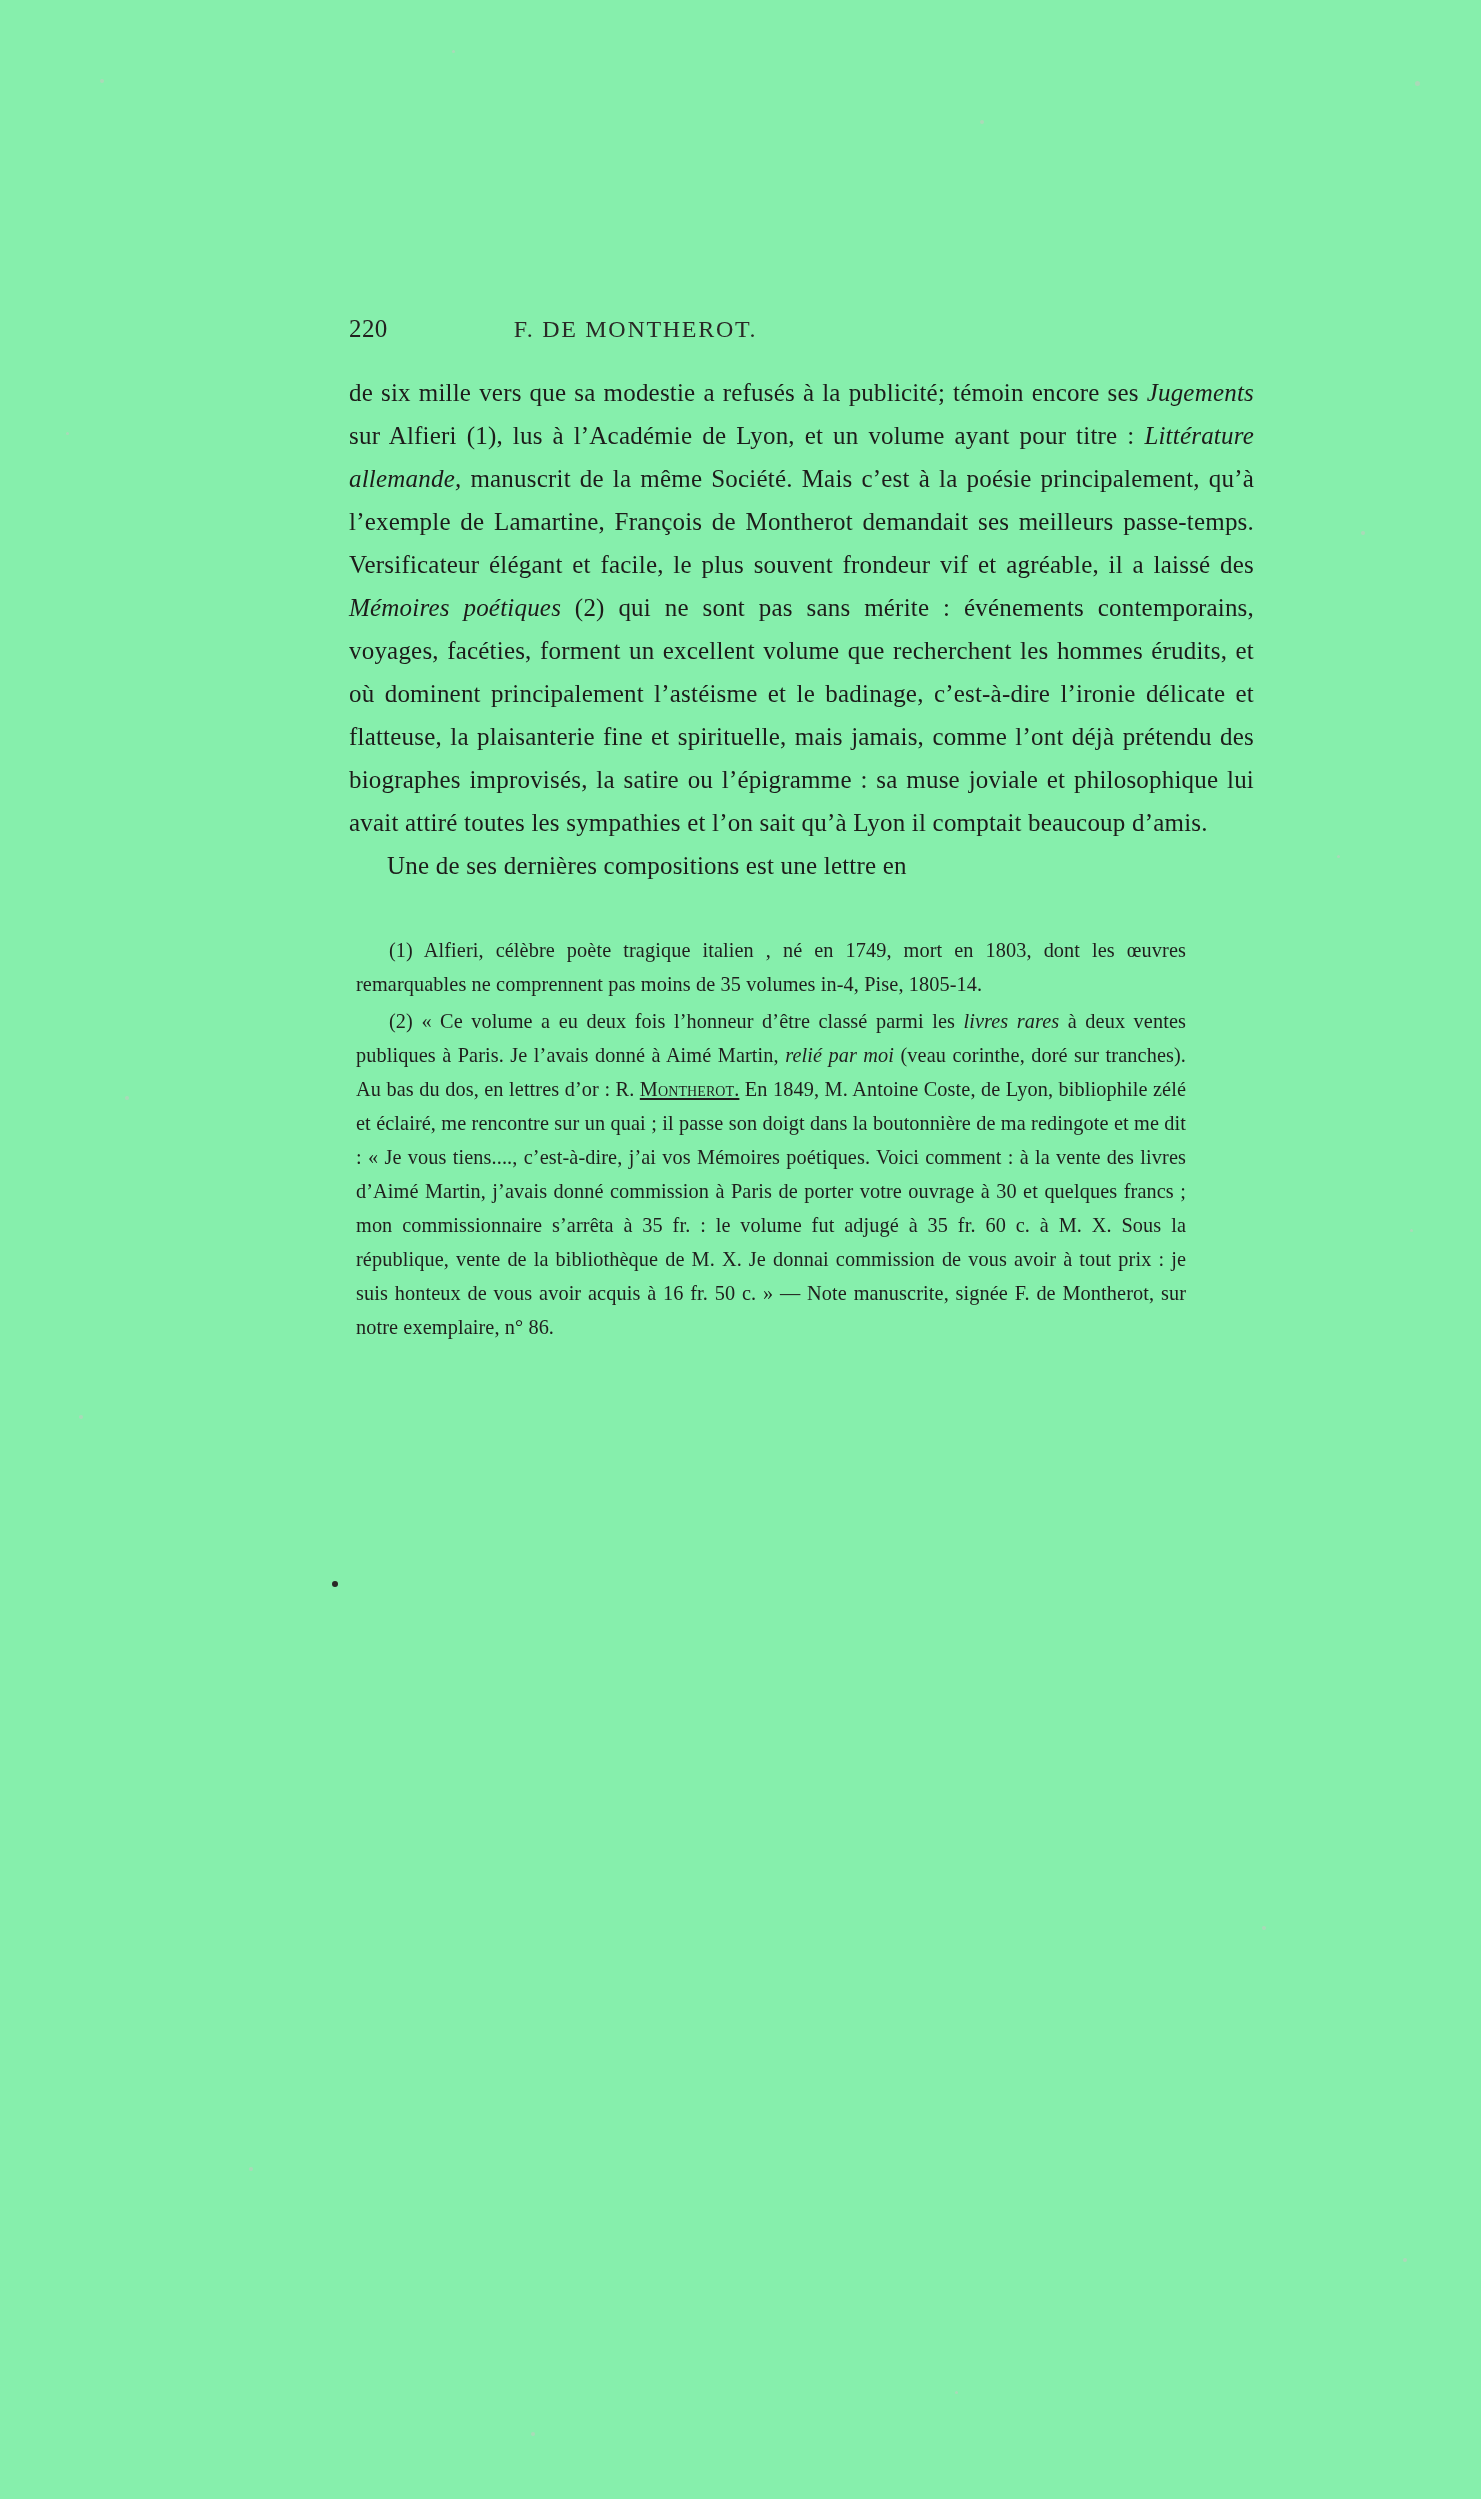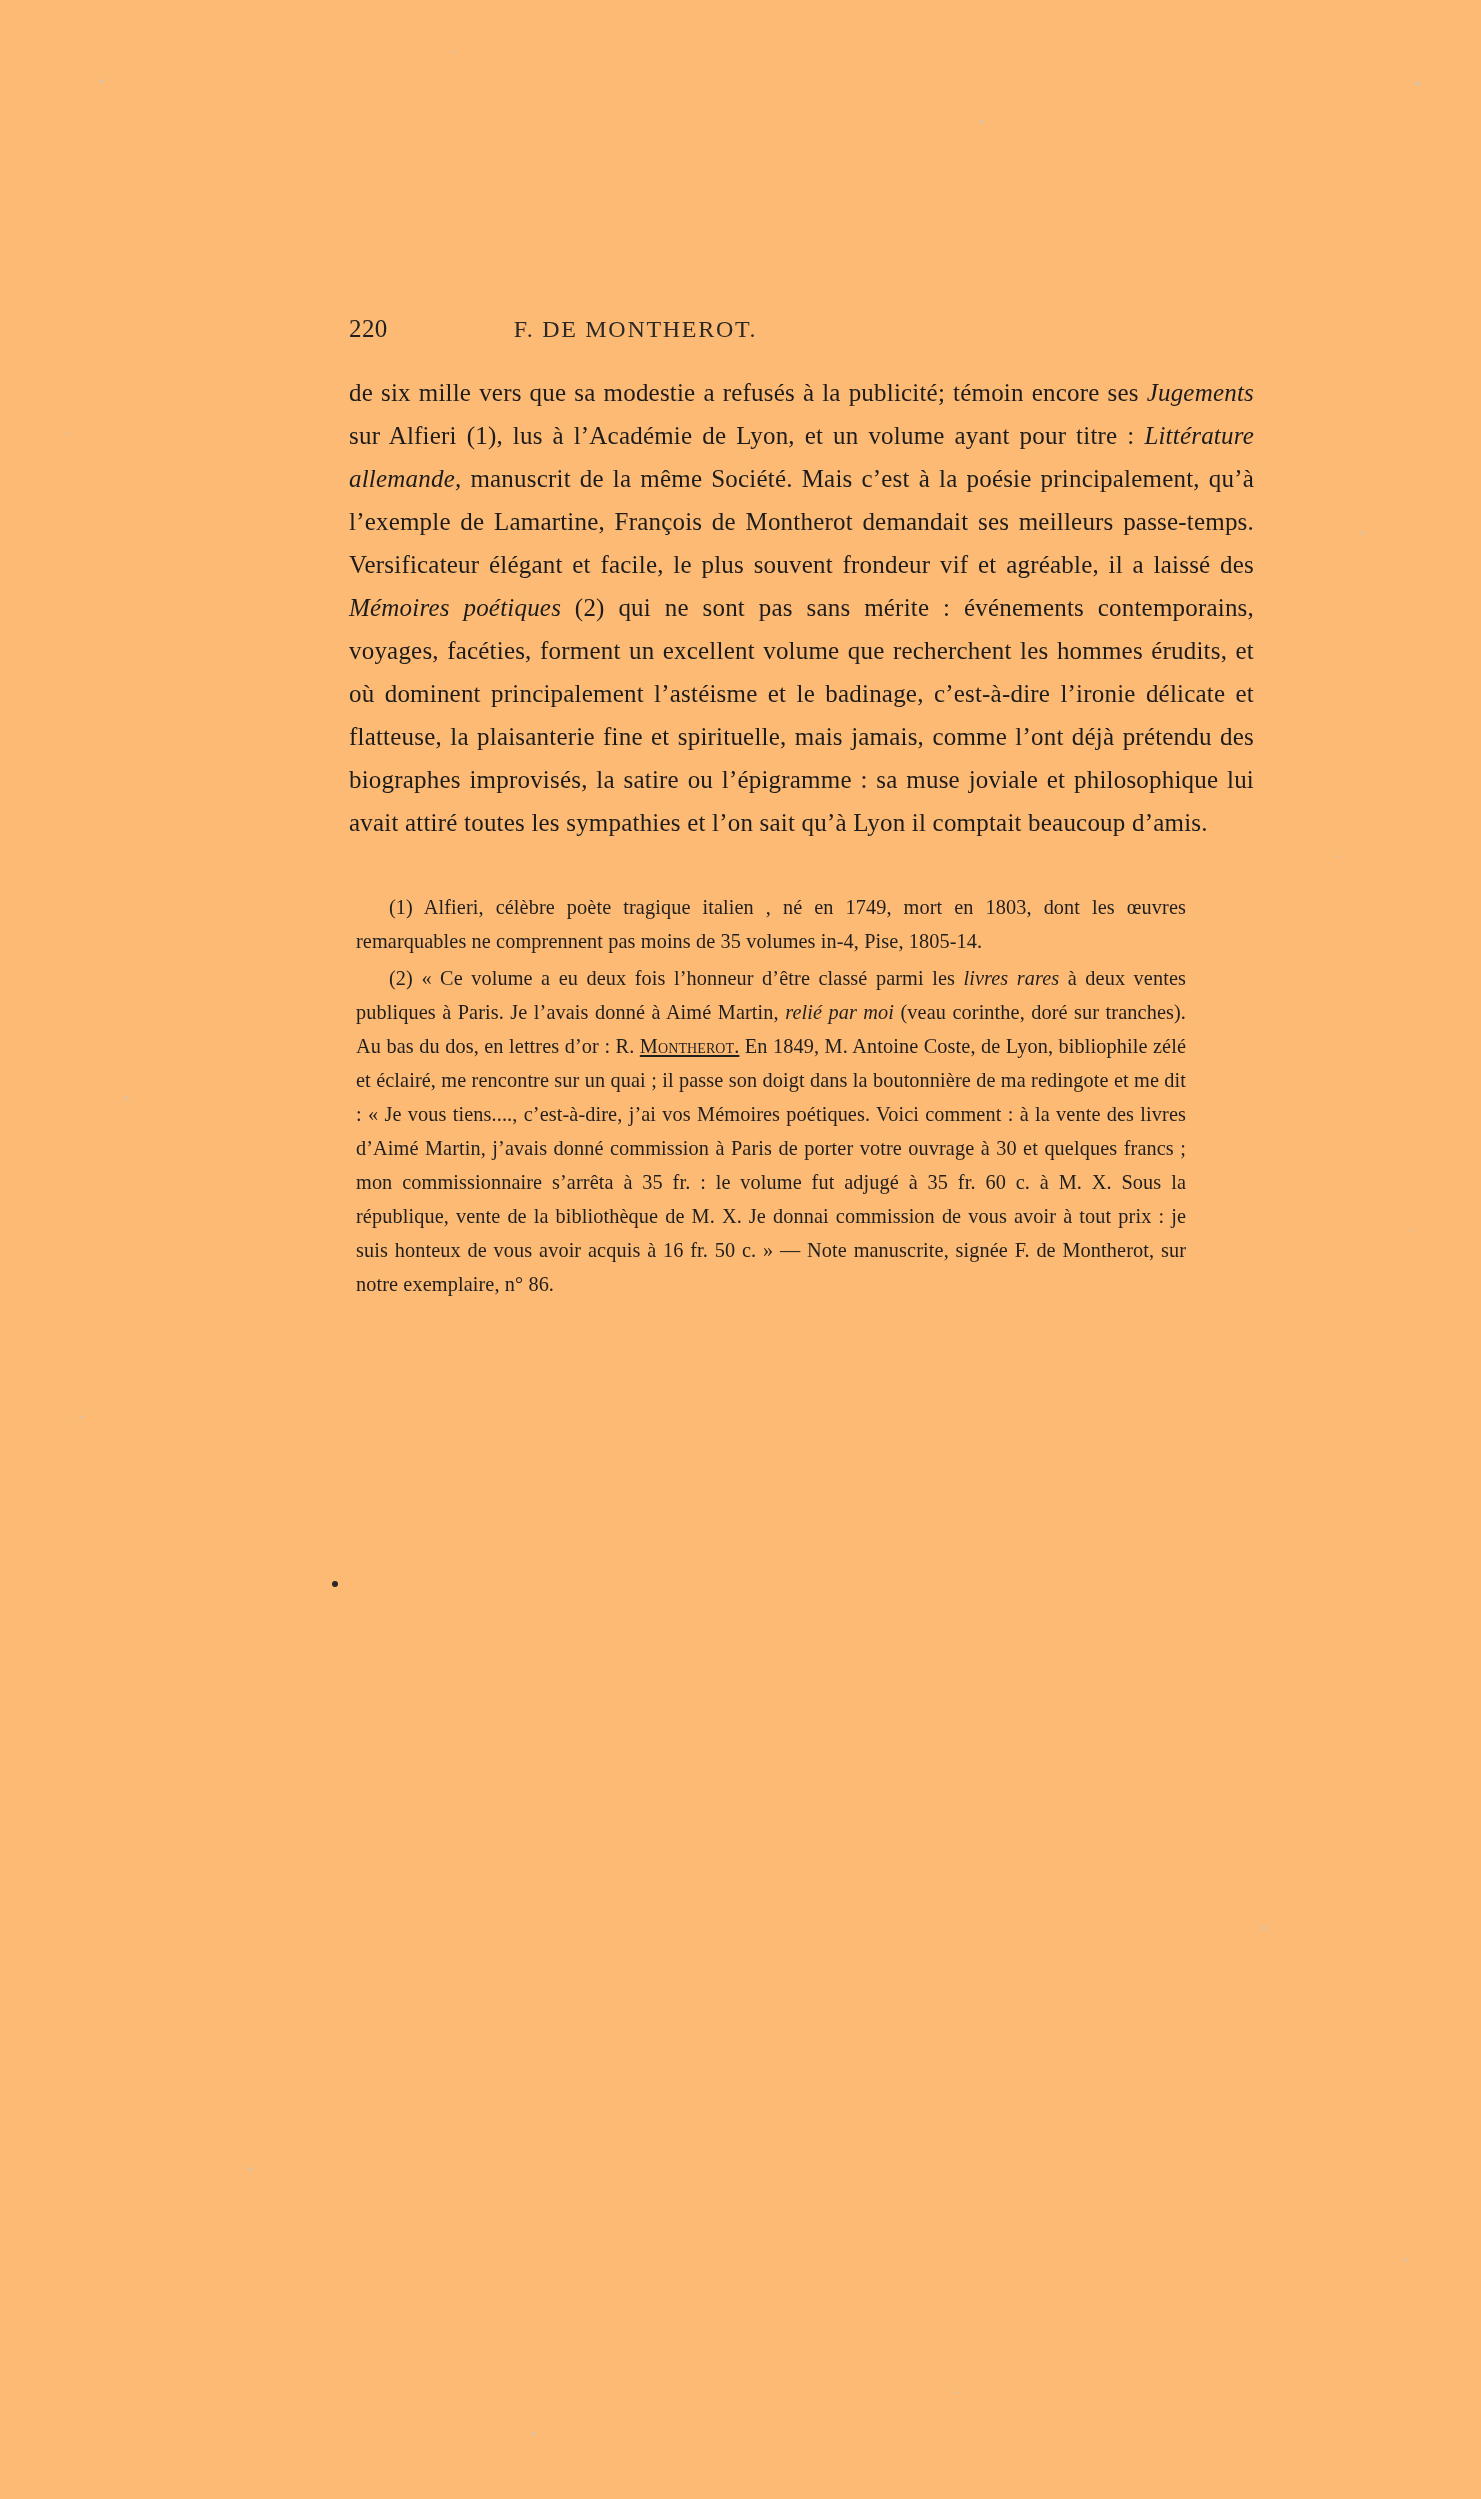--- a/index.html
+++ b/index.html
@@ -13,21 +13,21 @@
     position: relative;
     font-family: "Liberation Serif", serif;
     color: #1b1b1b;
     overflow: hidden;
   }
   .page {
     position: absolute;
     top: 0; left: 0;
     width: 1481px;
     height: 2500px;
-    background: #fdba74;
+    background: #86efac;
   }
   
   .speckle {
     position: absolute;
     background: #c9c9c3;
     border-radius: 50%;
     opacity: .55;
   }
   .content {
     position: absolute;
@@ -120,20 +120,21 @@
 
   <div class="content">
 
     <div class="header-row">
       <div class="folio">220</div>
       <div class="running-head">F. DE MONTHEROT.</div>
     </div>
 
     <div class="body-text">
       <p>de six mille vers que sa modestie a refusés à la publicité; témoin encore ses <i>Jugements</i> sur Alfieri (1), lus à l’Académie de Lyon, et un volume ayant pour titre : <i>Littérature allemande,</i> manuscrit de la même Société. Mais c’est à la poésie principalement, qu’à l’exemple de Lamartine, François de Montherot demandait ses meilleurs passe-temps. Versificateur élégant et facile, le plus souvent frondeur vif et agréable, il a laissé des <i>Mémoires poétiques</i> (2) qui ne sont pas sans mérite : événements contemporains, voyages, facéties, forment un excellent volume que recherchent les hommes érudits, et où dominent principalement l’astéisme et le badinage, c’est-à-dire l’ironie délicate et flatteuse, la plaisanterie fine et spirituelle, mais jamais, comme l’ont déjà prétendu des biographes improvisés, la satire ou l’épigramme : sa muse joviale et philosophique lui avait attiré toutes les sympathies et l’on sait qu’à Lyon il comptait beaucoup d’amis.</p>
+      <p class="indent">Une de ses dernières compositions est une lettre en</p>
     </div>
 
     <div class="notes">
       <p>(1) Alfieri, célèbre poète tragique italien , né en 1749, mort en 1803, dont les œuvres remarquables ne comprennent pas moins de 35 volumes in-4, Pise, 1805-14.</p>
       <p>(2) « Ce volume a eu deux fois l’honneur d’être classé parmi les <i>livres rares</i> à deux ventes publiques à Paris. Je l’avais donné à Aimé Martin, <i>relié par moi</i> (veau corinthe, doré sur tranches). Au bas du dos, en lettres d’or : R. <span class="sc">Montherot.</span> En 1849, M. Antoine Coste, de Lyon, bibliophile zélé et éclairé, me rencontre sur un quai ; il passe son doigt dans la boutonnière de ma redingote et me dit : « Je vous tiens...., c’est-à-dire, j’ai vos Mémoires poétiques. Voici comment : à la vente des livres d’Aimé Martin, j’avais donné commission à Paris de porter votre ouvrage à 30 et quelques francs ; mon commissionnaire s’arrêta à 35 fr. : le volume fut adjugé à 35 fr. 60 c. à M. X. Sous la république, vente de la bibliothèque de M. X. Je donnai commission de vous avoir à tout prix : je suis honteux de vous avoir acquis à 16 fr. 50 c. » — Note manuscrite, signée F. de Montherot, sur notre exemplaire, n° 86.</p>
     </div>
 
   </div>
 
   <div class="dot-mark"></div>

